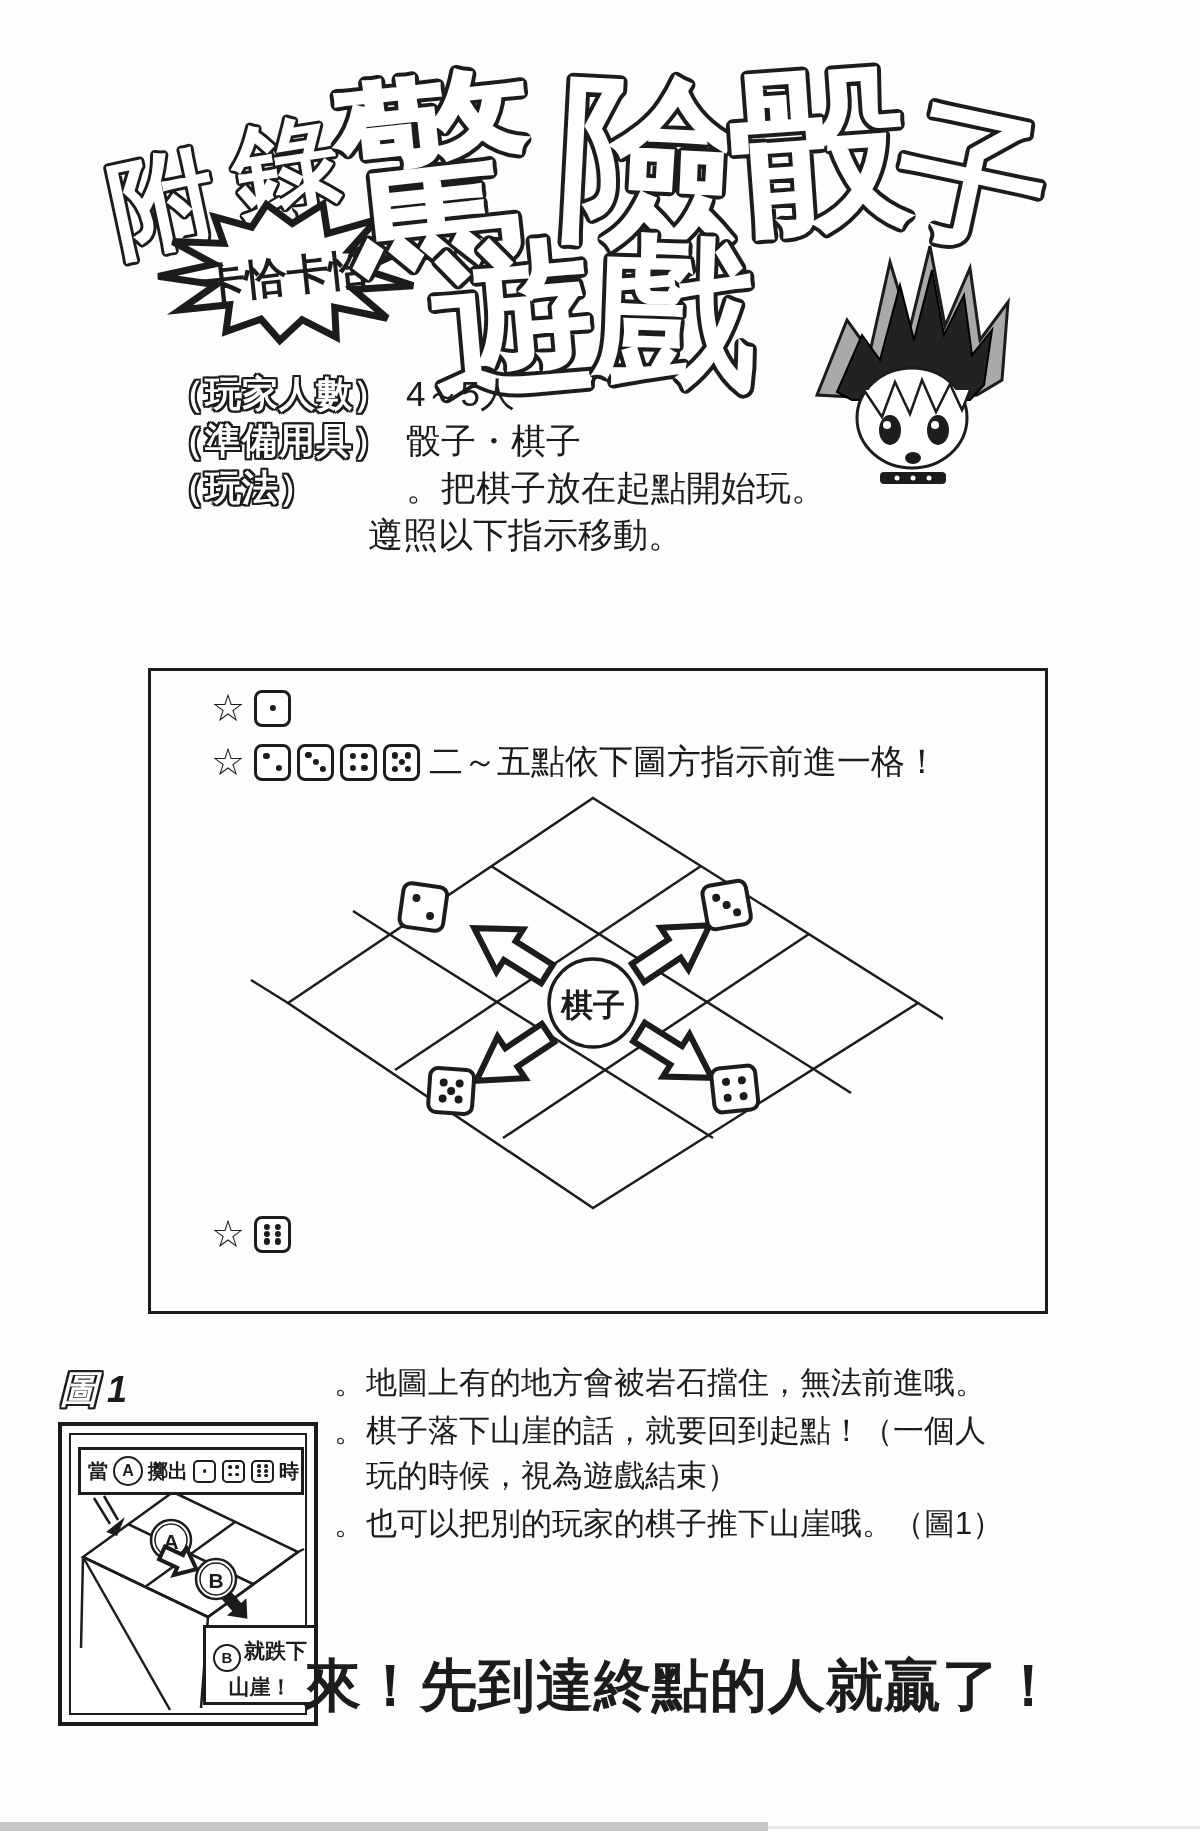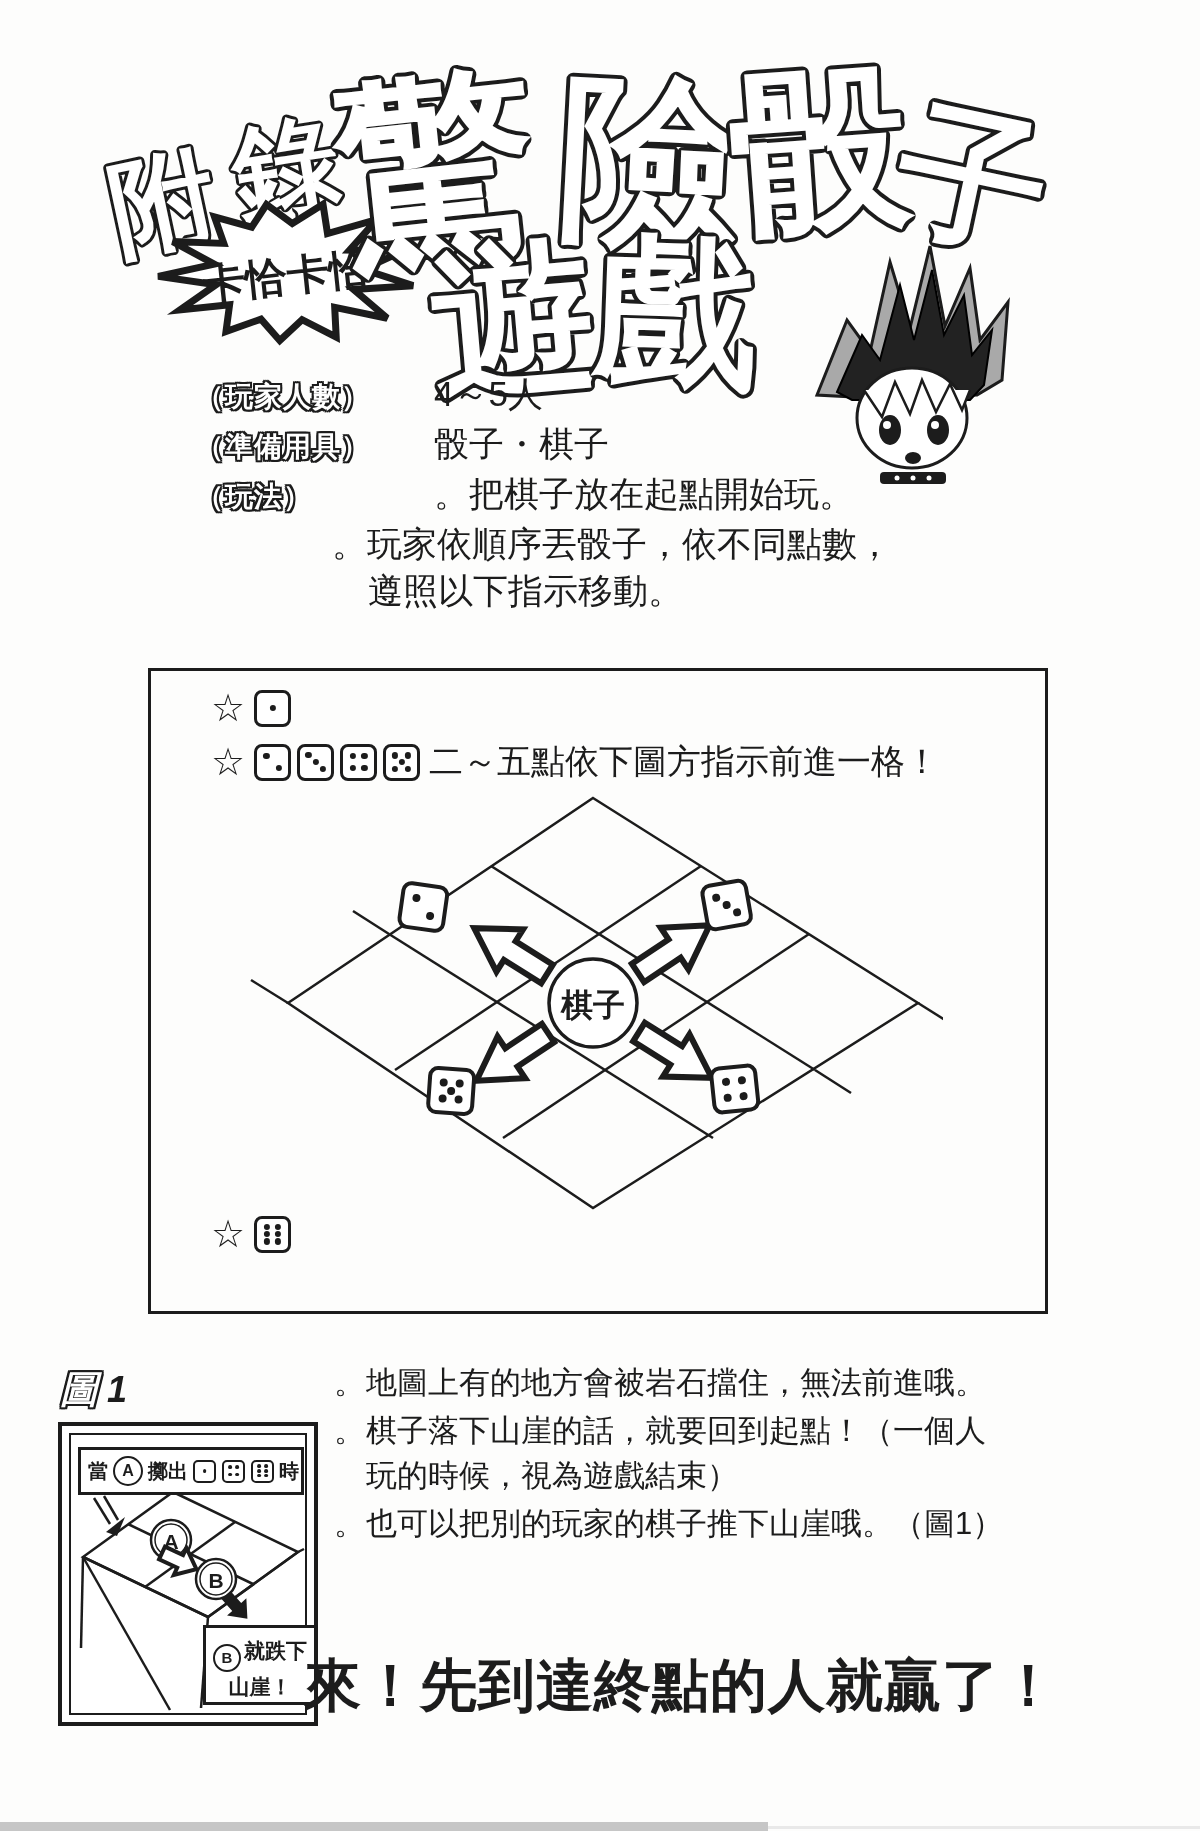--- a/index.html
+++ b/index.html
@@ -22,21 +22,21 @@
   .header-svg{position:absolute;left:0;top:0;pointer-events:none;}
   .t-appendix{font-size:106px;font-weight:bold;fill:#fff;stroke:#1c1c1c;stroke-width:6px;
     paint-order:stroke;stroke-linejoin:round;text-anchor:middle;dominant-baseline:central;}
   .t-big{font-weight:bold;fill:#fff;stroke:#1c1c1c;stroke-width:8px;
     paint-order:stroke;stroke-linejoin:round;text-anchor:middle;dominant-baseline:central;}
   .t-burst{font-size:42px;font-weight:bold;fill:#1c1c1c;text-anchor:middle;dominant-baseline:central;}
 
   
   .info{position:absolute;left:168px;top:370px;font-size:35px;line-height:47px;}
   .info-row{white-space:nowrap;}
-  .info-row .lbl{display:inline-block;min-width:238px;font-size:28px;margin-left:28px;}
+  .info-row .lbl{display:inline-block;min-width:238px;font-size:36px;}
   .ind1{margin-left:164px;}
   .ind2{margin-left:200px;}
 
   
   .rule-box{position:absolute;left:148px;top:668px;width:894px;height:640px;
     border:3px solid #1c1c1c;background:#fdfdfc;}
   .rule-row{position:absolute;left:60px;display:flex;align-items:center;gap:9px;
     font-size:34px;white-space:nowrap;}
   .star{font-size:38px;line-height:1;}
   .dice-strip{display:inline-flex;gap:6px;align-items:center;}
@@ -124,21 +124,20 @@
   <div class="info">
     <div class="info-row">
       <span class="lbl olabel">（玩家人數）</span><span>4～5人</span>
     </div>
     <div class="info-row">
       <span class="lbl olabel">（準備用具）</span><span>骰子・棋子</span>
     </div>
     <div class="info-row">
       <span class="lbl olabel">（玩法）</span><span>。把棋子放在起點開始玩。</span>
     </div>
-    <div class="info-row ind1">。玩家依順序丟骰子，依不同點數，</div>
     <div class="info-row ind2">遵照以下指示移動。</div>
   </div>
 
   <div class="rule-box">
     <div class="rule-row" style="top:18px">
       <span class="star">☆</span>
       <span class="dice-strip">
           <span class="die die-sm">
             <i class="pip" style="left: 50%; top: 50%;"></i>
           </span>

